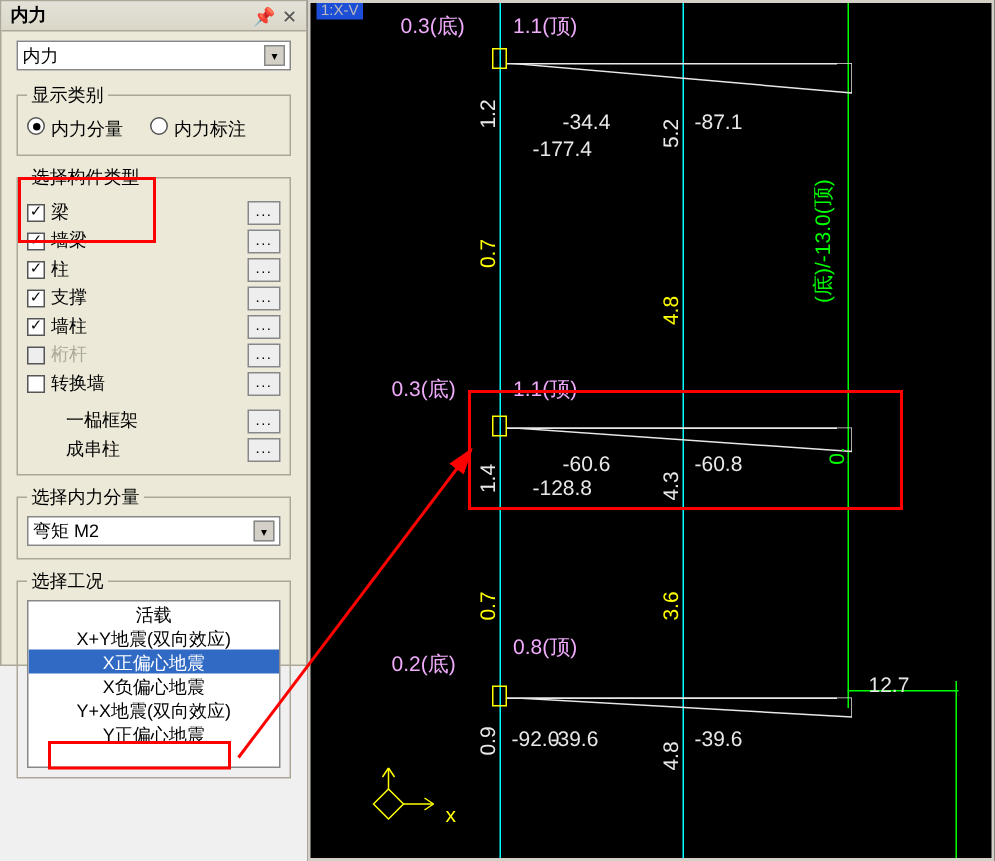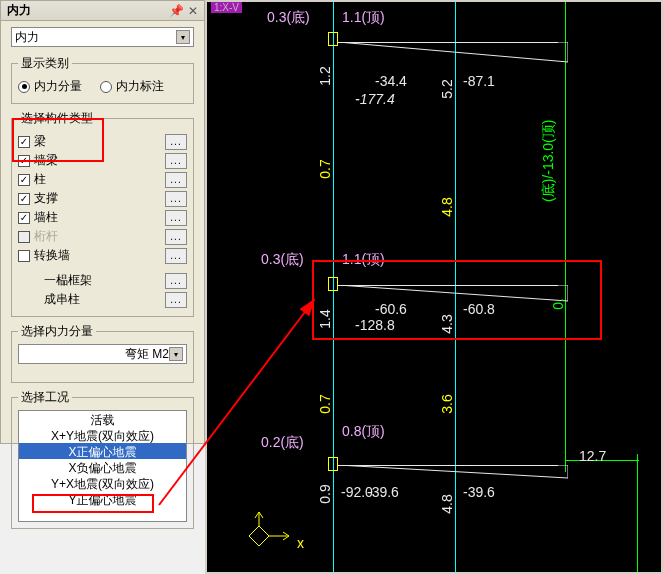--- a/index.html
+++ b/index.html
@@ -9,21 +9,21 @@
 .panel-title { height: 20px; background: linear-gradient(#e4e2d8,#dad7c9); border-bottom: 1px solid #aca899; padding: 2px 6px; display: flex; justify-content: space-between; align-items: center; }
 .panel-title-txt { font-weight: bold; }
 .panel-title-icons { display: flex; gap: 4px; font-size: 10px; color: #555; }
 .panel-body { padding: 6px 10px; }
 
 .dropdown { width: 100%; height: 20px; border: 1px solid #888; background: #fff; padding: 1px 3px; display: flex; justify-content: space-between; align-items: center; margin-bottom: 8px; }
 .dropdown .dd-btn { width: 14px; height: 14px; background: #d4d0c8; border: 1px solid #888; display:flex; align-items:center; justify-content:center; font-size:8px;}
 
 fieldset { border: 1px solid #aca899; margin-bottom: 6px; padding: 4px 6px 6px 6px; }
 legend { padding: 0 3px; }
-.row { display: flex; align-items: center; gap: 4px; margin: 2px 0; }
+.row { display: flex; align-items: flex-start; gap: 4px; margin: 2px 0; }
 .radio, .cb { width: 12px; height: 12px; border: 1px solid #555; background: #fff; display:inline-flex; align-items:center; justify-content:center; font-size:9px; }
 .radio { border-radius: 50%; }
 .radio.on::after { content:""; width:5px; height:5px; background:#000; border-radius:50%; }
 .cb.on::after { content:"✓"; color:#000; font-size:10px; line-height:8px; }
 .cb.dis { background:#eee; color:#aaa; }
 .opt-label { }
 .opt-label.dis { color: #aca899; }
 .dots-btn { width: 22px; height: 16px; border: 1px solid #888; background: #eee; font-size:10px; letter-spacing:1px; text-align:center; line-height:13px; }
 .member-row { display:flex; justify-content:space-between; align-items:center; margin:2px 0; }
 .member-left { display:flex; align-items:center; gap:4px; }
@@ -33,21 +33,21 @@
 .listbox .li.sel { background: #316ac5; color: #fff; }
 
 .hl-red { position: absolute; border: 2px solid red; pointer-events: none; }
 .hl1 { left: 12px; top: 118px; width: 92px; height: 44px; }
 .hl2 { left: 32px; top: 494px; width: 122px; height: 19px; }
 .hl3 { left: 312px; top: 260px; width: 290px; height: 80px; }
 
 .arrow-svg { position:absolute; left:154px; top:280px; width:180px; height:240px; pointer-events:none; }
 
 .viewport { position: absolute; left: 205px; top: 0; width: 458px; height: 574px; background: #000; color:#c0c0c0; overflow:hidden; border: 2px solid #d4d0c8; }
-.vp-title { position:absolute; left:4px; top:0; font-size:10px; color:#bbb; background:#a21caf; padding:0 3px;}
+.vp-title { position:absolute; left:4px; top:0; font-size:10px; color:#bbb; background:#1d4ed8; padding:0 3px;}
 .lbl { position:absolute; font-size:14px; line-height:14px; }
 .lbl.yellow { color: #ffff00; }
 .lbl.teal { color: #f0abfc; }
 .lbl.lime { color: #00ff00; }
 .lbl.white { color: #e8e8e8; }
 .vline-teal { position:absolute; width:0; border-left:1px solid #00ffff; }
 .vline-lime { position:absolute; width:0; border-left:1px solid #00ff00; }
 .box-yellow { position:absolute; border:1px solid #ffff00; width:10px; height:14px; }
 .moment-tri { position:absolute; }
 .axis-icon { position:absolute; left:32px; bottom:16px; }
@@ -140,21 +140,21 @@
         <span class="dots-btn">...</span>
       </div>
       <div class="member-row">
         <span class="opt-label" style="padding-left:26px">成串柱</span>
         <span class="dots-btn">...</span>
       </div>
     </fieldset>
 
     <fieldset>
       <legend>选择内力分量</legend>
-      <div class="dropdown" style="margin-bottom:12px;justify-content:flex-end;">
+      <div class="dropdown" style="margin-bottom:2px;">
         <span>弯矩 M2</span>
         <span class="dd-btn">▾</span>
       </div>
     </fieldset>
 
     <fieldset>
       <legend>选择工况</legend>
       <div class="listbox" id="loadcase-list">
           <div class="li">活载</div>
           <div class="li">X+Y地震(双向效应)</div>
@@ -180,21 +180,21 @@
   <div class="lbl teal" style="left:135px; top:8px;">1.1(顶)</div>
   <div class="box-yellow" style="left:121px; top:30px;"></div>
   <div style="position:absolute; left:131px; top:40px; width:220px; height:0; border-top:1px solid #e8e8e8;"></div>
   <svg class="moment-tri" style="left:131px; top:40px;" width="230" height="36">
       <polygon points="0,0 230,20 230,0" fill="none" stroke="#e8e8e8"></polygon>
     </svg>
   <div class="lbl white" style="left:108px; top:67px; transform:rotate(-90deg);">1.2</div>
   <div class="lbl white" style="left:230px; top:80px; transform:rotate(-90deg);">5.2</div>
   <div class="lbl white" style="left:168px; top:72px;">-34.4</div>
   <div class="lbl white" style="left:256px; top:72px;">-87.1</div>
-  <div class="lbl white" style="left:148px; top:90px;font-style:italic;">-177.4</div>
+  <div class="lbl white" style="left:148px; top:90px;">-177.4</div>
 
   <div class="lbl yellow" style="left:108px; top:160px; transform:rotate(-90deg);">0.7</div>
   <div class="lbl yellow" style="left:230px; top:198px; transform:rotate(-90deg);">4.8</div>
   <div class="lbl teal" style="left:54px; top:250px;">0.3(底)</div>
   <div class="lbl teal" style="left:135px; top:250px;">1.1(顶)</div>
   <div class="box-yellow" style="left:121px; top:275px;"></div>
   <div style="position:absolute; left:131px; top:283px; width:220px; height:0; border-top:1px solid #e8e8e8;"></div>
   <svg class="moment-tri" style="left:131px; top:283px;" width="230" height="30">
       <polygon points="0,0 230,16 230,0" fill="none" stroke="#e8e8e8"></polygon>
     </svg>

